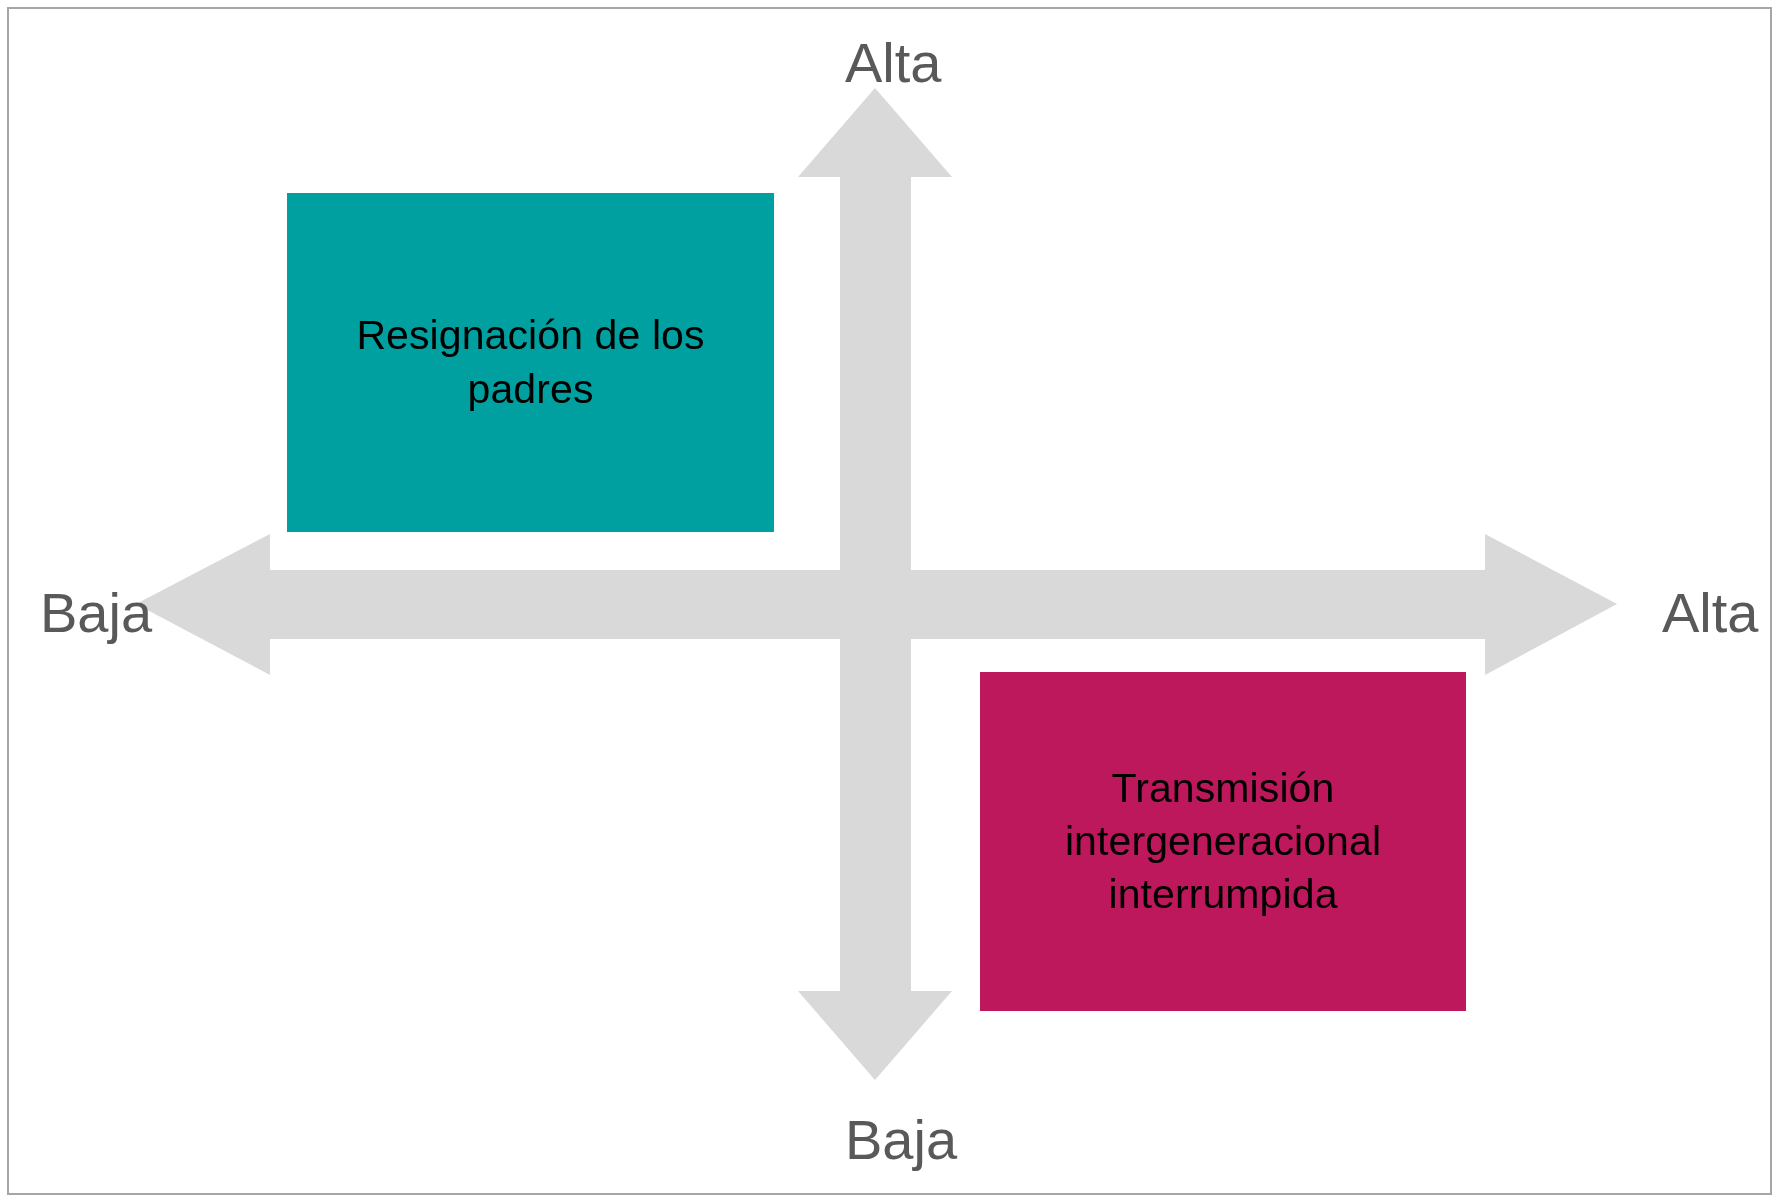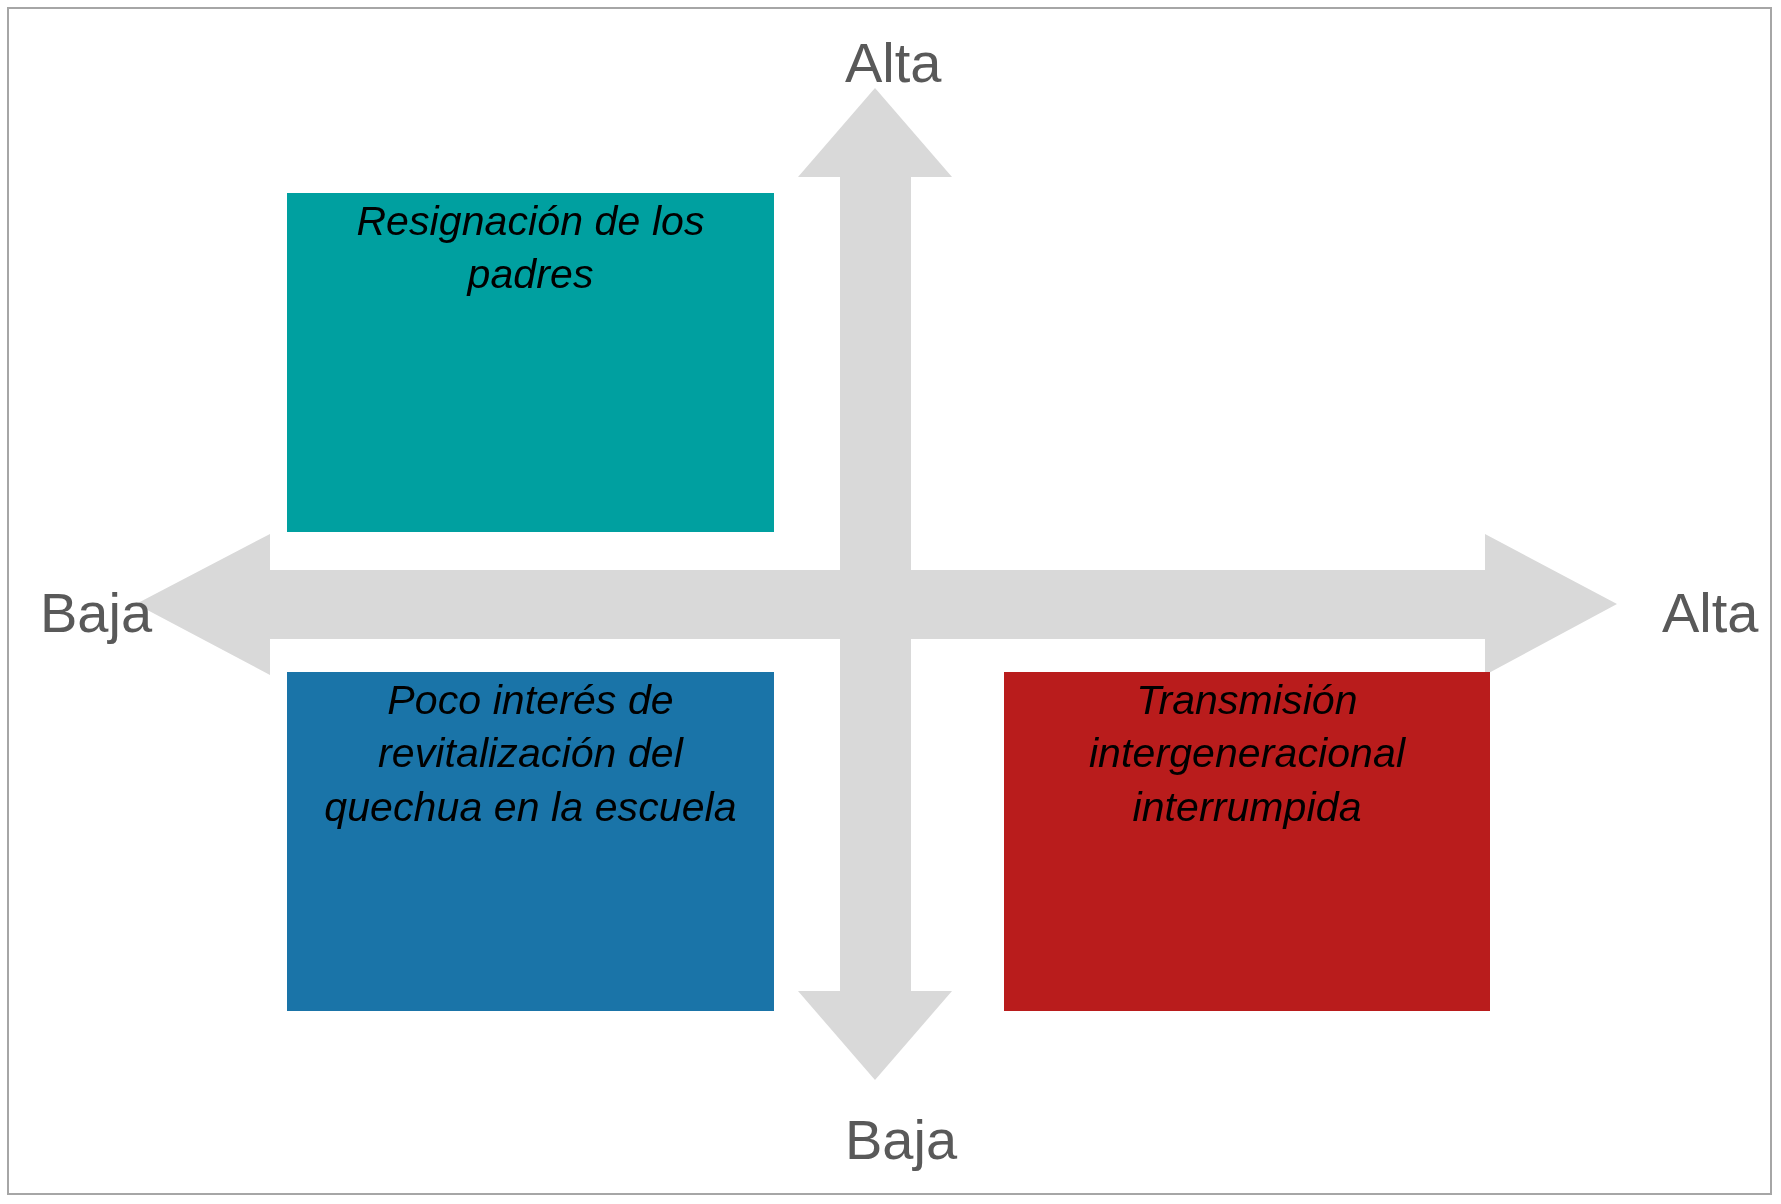--- a/index.html
+++ b/index.html
@@ -36,25 +36,25 @@
     left: 0;
     top: 0;
     width: 1781px;
     height: 1204px;
   }
 
   
   .quad {
     position: absolute;
     display: flex;
+    align-items: center;
     justify-content: center;
     text-align: center;
     box-sizing: border-box;
     padding: 2px 18px;
-    font-style: italic;
   }
   .quad .qlabel {
     color: #000000;
     font-size: 41px;
     line-height: 1.30;
     font-weight: 400;
     letter-spacing: 0.1px;
     white-space: pre-line;
   }
 
@@ -94,25 +94,22 @@
       <polygon points="136,604 270,534 270,570 875,570 875,639 270,639 270,675" fill="#d9d9d9"></polygon>
       <polygon points="1617,604 1485,534 1485,570 875,570 875,639 1485,639 1485,675" fill="#d9d9d9"></polygon>
     </g>
   </svg>
 
   <div class="quad" id="quad-tl" style="background:#00a0a0;">
     <span class="qlabel">Resignación de los padres</span>
   </div>
 
 
-  <div class="quad" id="quad-bl" style="background:#1a74a8;">
-    <span class="qlabel">Poco interés de revitalización del quechua en la escuela</span>
-  </div>
 
-  <div class="quad" id="quad-br" style="background:#b91c1c;margin-left:24px;">
+  <div class="quad" id="quad-br" style="background:#be185d;">
     <span class="qlabel">Transmisión intergeneracional interrumpida</span>
   </div>
 
   <div class="axis-label" id="label-top">Alta</div>
 
   <div class="axis-label" id="label-bottom">Baja</div>
 
   <div class="axis-label" id="label-left">Baja</div>
 
   <div class="axis-label" id="label-right">Alta</div>

